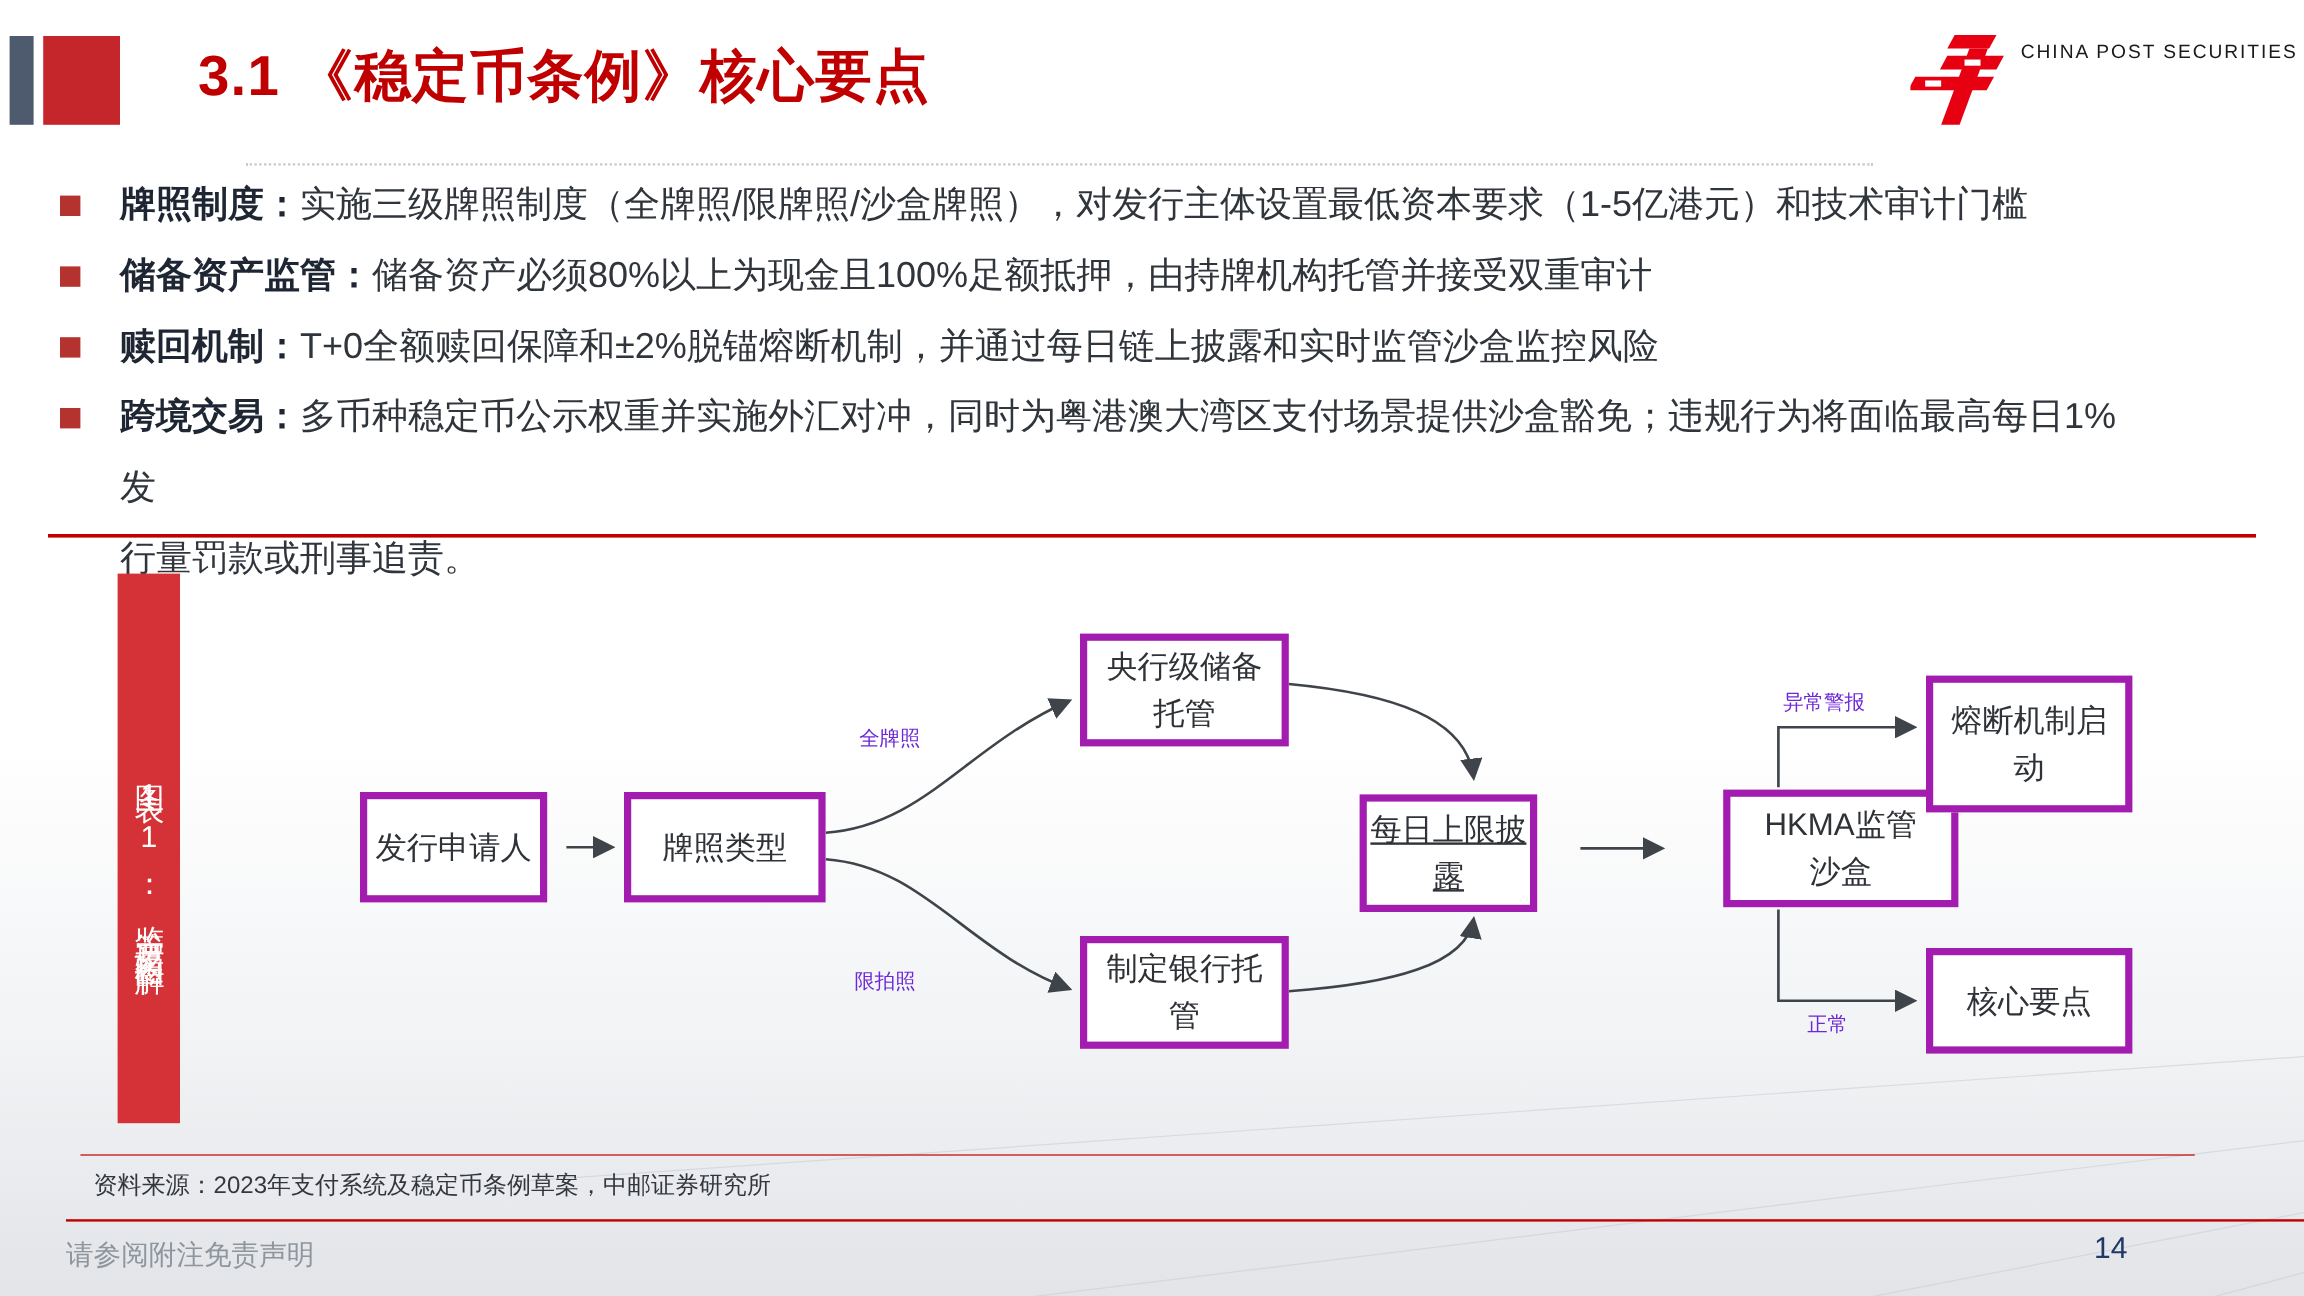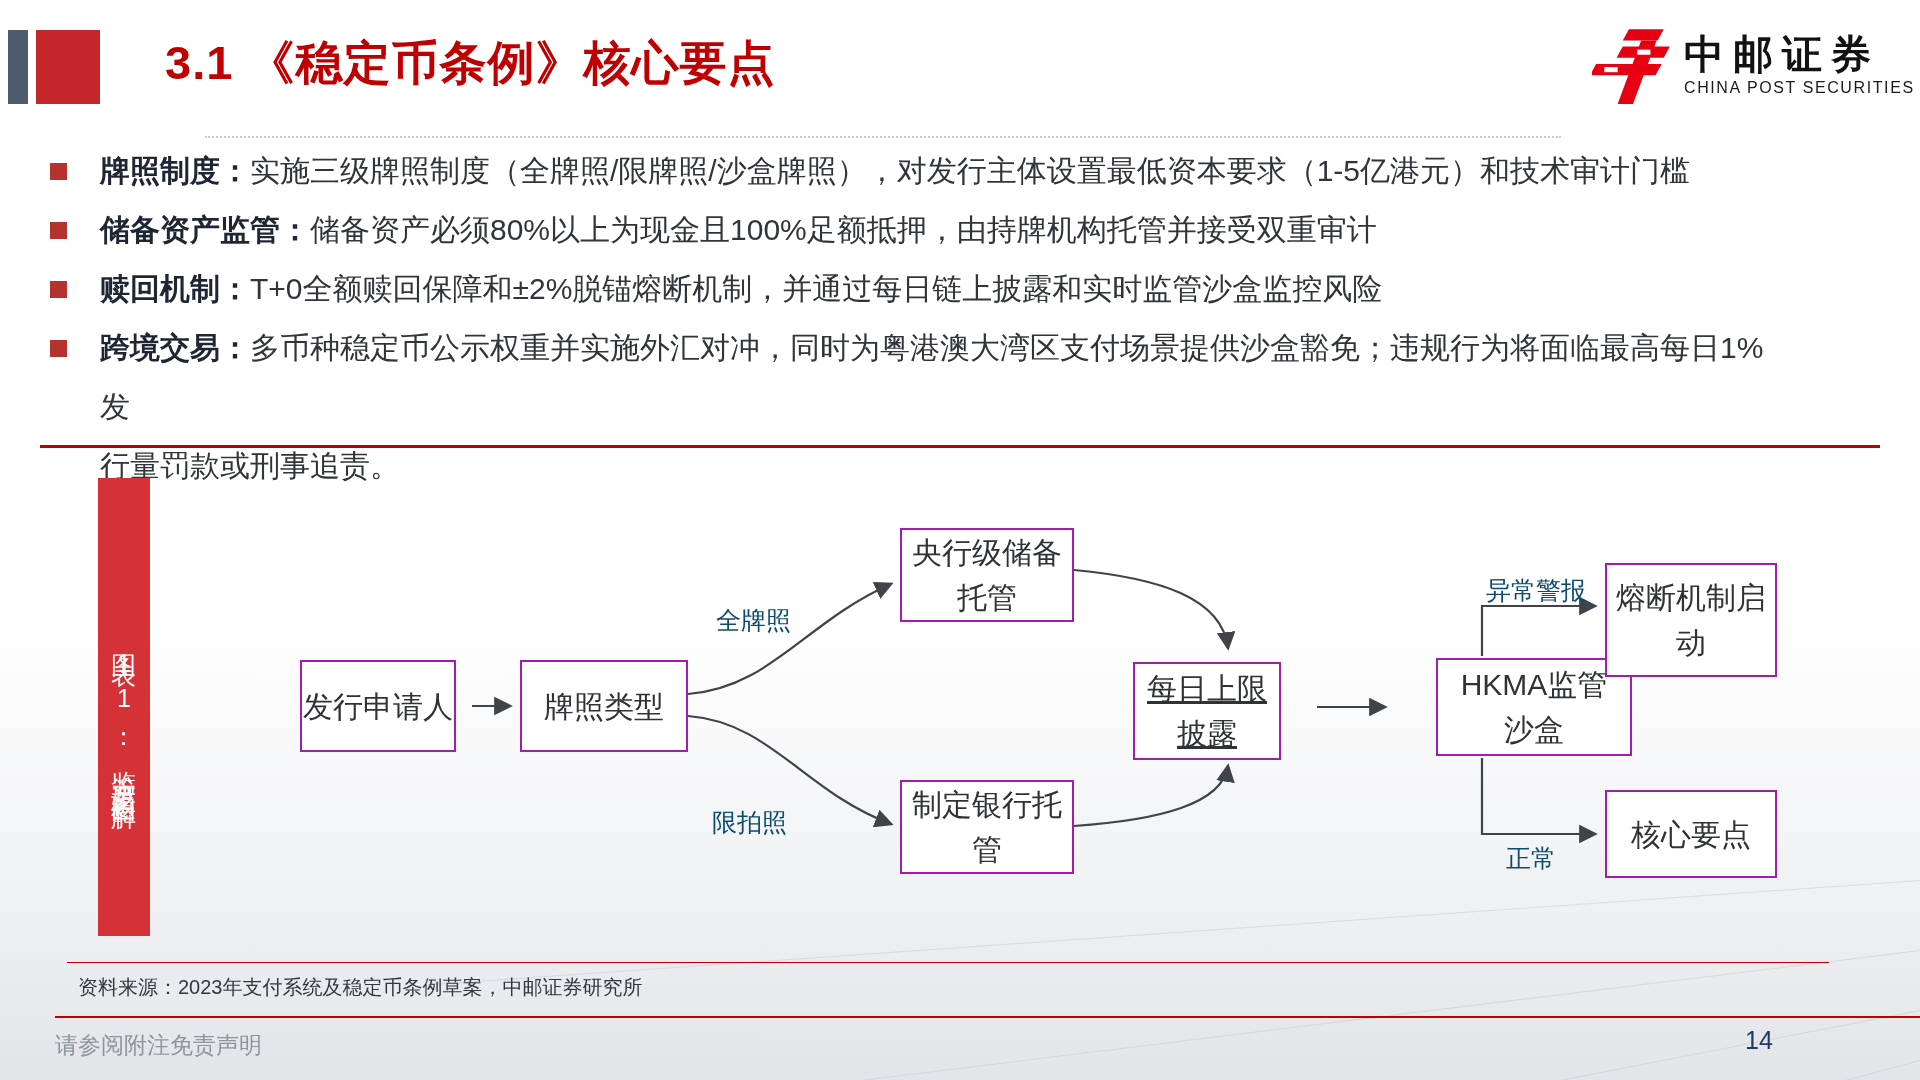--- a/index.html
+++ b/index.html
@@ -45,34 +45,34 @@
 
   
   .fig-banner{
     left:98px;top:478px;width:52px;height:458px;background:#d53237;z-index:2;
     display:flex;justify-content:center;box-sizing:border-box;padding-top:14px;
     color:#ffffff;font-size:25px;letter-spacing:7px;
     writing-mode:vertical-rl;text-orientation:upright;line-height:52px;
   }
   .edges{left:0;top:0;width:1920px;height:1080px;z-index:1;pointer-events:none;}
   .node{
-    background:#ffffff;border:2px solid #a21caf;box-sizing:border-box;z-index:2;
+    background:#ffffff;border:6px solid #a21caf;box-sizing:border-box;z-index:2;
     display:flex;align-items:center;justify-content:center;text-align:center;
-    font-size:30px;color:#2f3338;line-height:1.5;white-space:pre-line;
+    font-size:26px;color:#2f3338;line-height:1.5;white-space:pre-line;
   }
   .n-applicant{left:300px;top:660px;width:156px;height:92px;}
   .n-license{left:520px;top:660px;width:168px;height:92px;}
   .n-central{left:900px;top:528px;width:174px;height:94px;}
   .n-bank{left:900px;top:780px;width:174px;height:94px;}
   .n-daily{left:1133px;top:662px;width:148px;height:98px;text-decoration:underline;}
   .n-hkma{left:1436px;top:658px;width:196px;height:98px;}
   .n-breaker{left:1605px;top:563px;width:172px;height:114px;}
   .n-operation{left:1605px;top:790px;width:172px;height:88px;}
 
-  .edge-label{z-index:2;font-size:25px;color:#0c4a6e;white-space:nowrap;}
+  .edge-label{z-index:2;font-size:17px;color:#6d28d9;white-space:nowrap;}
   .el-full{left:716px;top:604px;}
   .el-limited{left:712px;top:806px;}
   .el-alert{left:1486px;top:574px;}
   .el-normal{left:1506px;top:842px;}
 
   
   .src-rule{left:67px;top:962px;width:1762px;height:1px;background:#c00000;z-index:2;}
   .source{left:78px;top:974px;font-size:20px;color:#33373d;z-index:2;}
   .bottom-rule{left:55px;top:1016px;width:1865px;height:2px;background:#c00000;z-index:2;}
   .disclaimer{left:55px;top:1030px;font-size:23px;color:#8e959c;z-index:2;}
@@ -99,21 +99,20 @@
       <path d="M30 22 L76 22 L70 33 L24 33 Z"></path>
       <path d="M4 39 L68 39 L62 50 L-2 50 Z"></path>
       <path d="M48 16 L63 16 L40 78 L25 78 Z"></path>
     </g>
     <g fill="#ffffff">
       <rect x="12" y="42" width="13" height="5"></rect>
       <rect x="44" y="25" width="13" height="5"></rect>
     </g>
   </svg>
   <div class="logo-text">
-    <div class="logo-cn">中邮证券</div>
     <div class="logo-en">CHINA POST SECURITIES</div>
   </div>
 </div>
 
 <ul class="abs bullets">
   <li><span class="marker"></span><span class="blabel">牌照制度：</span><span>实施三级牌照制度（全牌照/限牌照/沙盒牌照），对发行主体设置最低资本要求（1-5亿港元）和技术审计门槛</span></li>
   <li><span class="marker"></span><span class="blabel">储备资产监管：</span><span>储备资产必须80%以上为现金且100%足额抵押，由持牌机构托管并接受双重审计</span></li>
   <li><span class="marker"></span><span class="blabel">赎回机制：</span><span>T+0全额赎回保障和±2%脱锚熔断机制，并通过每日链上披露和实时监管沙盒监控风险</span></li>
   <li><span class="marker"></span><span class="blabel">跨境交易：</span><span>多币种稳定币公示权重并实施外汇对冲，同时为粤港澳大湾区支付场景提供沙盒豁免；违规行为将面临最高每日1%发
 行量罚款或刑事追责。</span></li>

